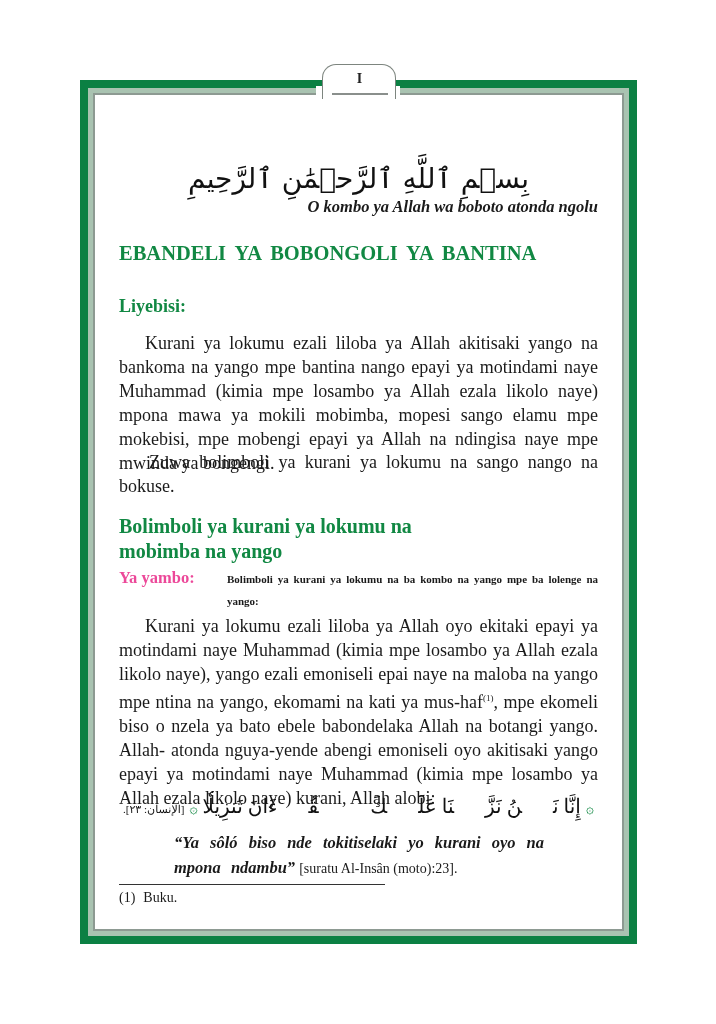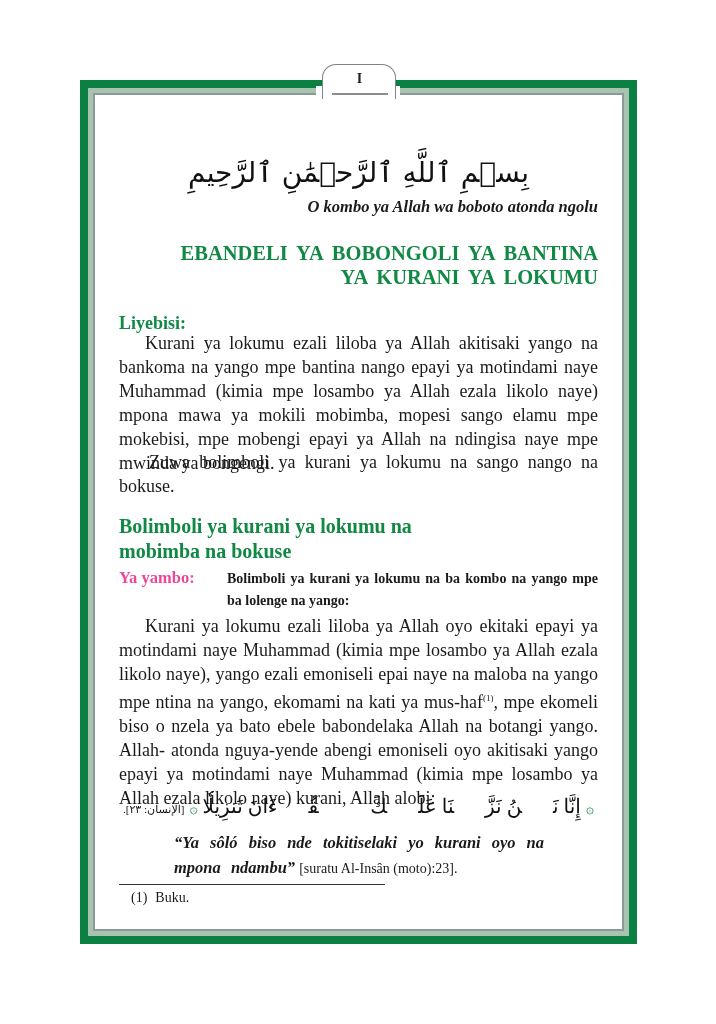--- a/index.html
+++ b/index.html
@@ -13,45 +13,45 @@
                 background:#8d9a92; }
   .page { position:absolute; left:95px; top:95px; width:527px; height:834px; background:#ffffff; }
   .tab { position:absolute; left:322px; top:64px; width:72px; height:34px; background:#ffffff;
          border:1.5px solid #7d857f; border-bottom:none; border-radius:14px 14px 0 0; z-index:3; }
   .tab-cover { position:absolute; left:316px; top:86px; width:84px; height:12px; background:#ffffff; z-index:2; }
   .tab-num { position:absolute; left:322px; top:71px; width:75px; text-align:center; z-index:4;
              font-family:"Liberation Serif", serif; font-weight:bold; font-size:14px; color:#222; }
   .tab-rule { position:absolute; left:332px; top:93px; width:56px; height:1.5px; background:#8a8f8c; z-index:4; }
 
   .content { position:absolute; left:119px; top:140px; width:479px; }
-  .basmala { position:absolute; left:0; top:16px; width:479px; text-align:center; font-size:28px;
+  .basmala { position:absolute; left:0; top:22px; width:479px; text-align:center; font-size:28px;
              font-family:"DejaVu Sans", sans-serif; color:#111; direction:rtl; letter-spacing:0; }
   .basmala-sub { position:absolute; left:0; top:57px; width:479px; text-align:right; font-size:16.5px;
                  font-style:italic; font-weight:bold; }
-  .chapter-title { position:absolute; left:0; top:101px; width:479px; text-align:right; color:#118843;
+  .chapter-title { position:absolute; left:0; top:101px; width:479px; text-align:left; color:#118843;
                    font-weight:bold; font-size:20.5px; line-height:24px; word-spacing:4px; }
-  .section-label { position:absolute; left:0; top:173px; color:#118843; font-weight:bold; font-size:18px; }
+  .section-label { position:absolute; left:0; top:156px; color:#118843; font-weight:bold; font-size:18px; }
   .para { position:absolute; left:0; width:479px; font-size:18px; line-height:24px; text-align:justify;
           text-align-last:left; }
   .para .indent { display:inline-block; width:26px; }
   .sub-title { position:absolute; left:0; top:374px; width:479px; text-align:left; color:#118843;
                font-weight:bold; font-size:20px; line-height:25px; }
   .ya-yambo-label { position:absolute; left:0; top:428px; color:#ec4899; font-weight:bold; font-size:16.5px; }
-  .ya-yambo-text { position:absolute; left:108px; top:428px; width:371px; font-weight:bold; font-size:14px;
+  .ya-yambo-text { position:absolute; left:108px; top:428px; width:371px; font-weight:bold; font-size:11px;
                    line-height:22px; text-align:justify; text-align-last:left; }
   .verse-ar { position:absolute; left:0; top:654px; width:479px; text-align:center; direction:rtl;
               font-family:Liberation Serif, serif; font-size:20px; color:#111; }
   .verse-ar .orn { color:#118843; font-size:14px; }
   .verse-ar .ref { font-size:11px; }
   .verse-trans { position:absolute; left:55px; top:690px; width:370px; font-size:16.5px; line-height:25px;
                  text-align:justify; text-align-last:left; }
   .verse-trans .q { font-weight:bold; font-style:italic; word-spacing:6px; }
   .verse-trans .src { font-size:14px;margin-top:28px; }
   .fn-rule { position:absolute; left:0; top:744px; width:266px; height:1px; background:#333; }
-  .footnote { position:absolute; left:0; top:750px; font-size:14px;margin-left:12px; }
+  .footnote { position:absolute; left:0; top:750px; font-size:14px; }
   .footnote .n { margin-right:8px; }
   sup { font-size:9px; }
 </style>
 </head>
 <body>
 
 <div class="frame-outer"></div>
 <div class="frame-band"></div>
 <div class="frame-line"></div>
 <div class="page"></div>
@@ -60,32 +60,31 @@
 <div class="tab"></div>
 <div class="tab-num">I</div>
 <div class="tab-rule"></div>
 
 <div class="content">
   <div class="basmala">بِسۡمِ ٱللَّهِ ٱلرَّحۡمَٰنِ ٱلرَّحِيمِ</div>
   <div class="basmala-sub">O kombo ya Allah wa boboto atonda ngolu</div>
 
   <div class="chapter-title">
     <div>EBANDELI YA BOBONGOLI YA BANTINA</div>
-    <div>YA KURANI YA LOKUMU</div>
   </div>
 
   <div class="section-label">Liyebisi:</div>
 
   <div class="para" style="top:191px"><span class="indent"></span><span>Kurani ya lokumu ezali liloba ya Allah akitisaki yango na bankoma na yango mpe bantina nango epayi ya motindami naye Muhammad (kimia mpe losambo ya Allah ezala likolo naye) mpona mawa ya mokili mobimba, mopesi sango elamu mpe mokebisi, mpe mobengi epayi ya Allah na ndingisa naye mpe mwinda ya bongengi.</span></div>
 
   <div class="para" style="top:310px"><span class="indent" style="width:30px"></span><span>Zuwa bolimboli ya kurani ya lokumu na sango nango na bokuse.</span></div>
 
   <div class="sub-title">
     <div>Bolimboli ya kurani ya lokumu na</div>
-    <div>mobimba na bokuse</div>
+    <div>mobimba na yango</div>
   </div>
 
   <div class="ya-yambo-label">Ya yambo:</div>
   <div class="ya-yambo-text">Bolimboli ya kurani ya lokumu na ba kombo na yango mpe ba lolenge na yango:</div>
 
   <div class="para" style="top:474px"><span class="indent"></span><span>Kurani ya lokumu ezali liloba ya Allah oyo ekitaki epayi ya motindami naye Muhammad (kimia mpe losambo ya Allah ezala likolo naye), yango ezali emoniseli epai naye na maloba na yango mpe ntina na yango, ekomami na kati ya mus-haf</span><sup>(1)</sup><span>, mpe ekomeli biso o nzela ya bato ebele babondelaka Allah na botangi yango. Allah- atonda nguya-yende abengi emoniseli oyo akitisaki yango epayi ya motindami naye Muhammad (kimia mpe losambo ya Allah ezala likolo naye) kurani, Allah alobi:</span></div>
 
   <div class="verse-ar">
     <span class="orn">۞</span>
     <span>إِنَّا نَحۡنُ نَزَّلۡنَا عَلَيۡكَ ٱلۡقُرۡءَانَ تَنزِيلٗا</span>

